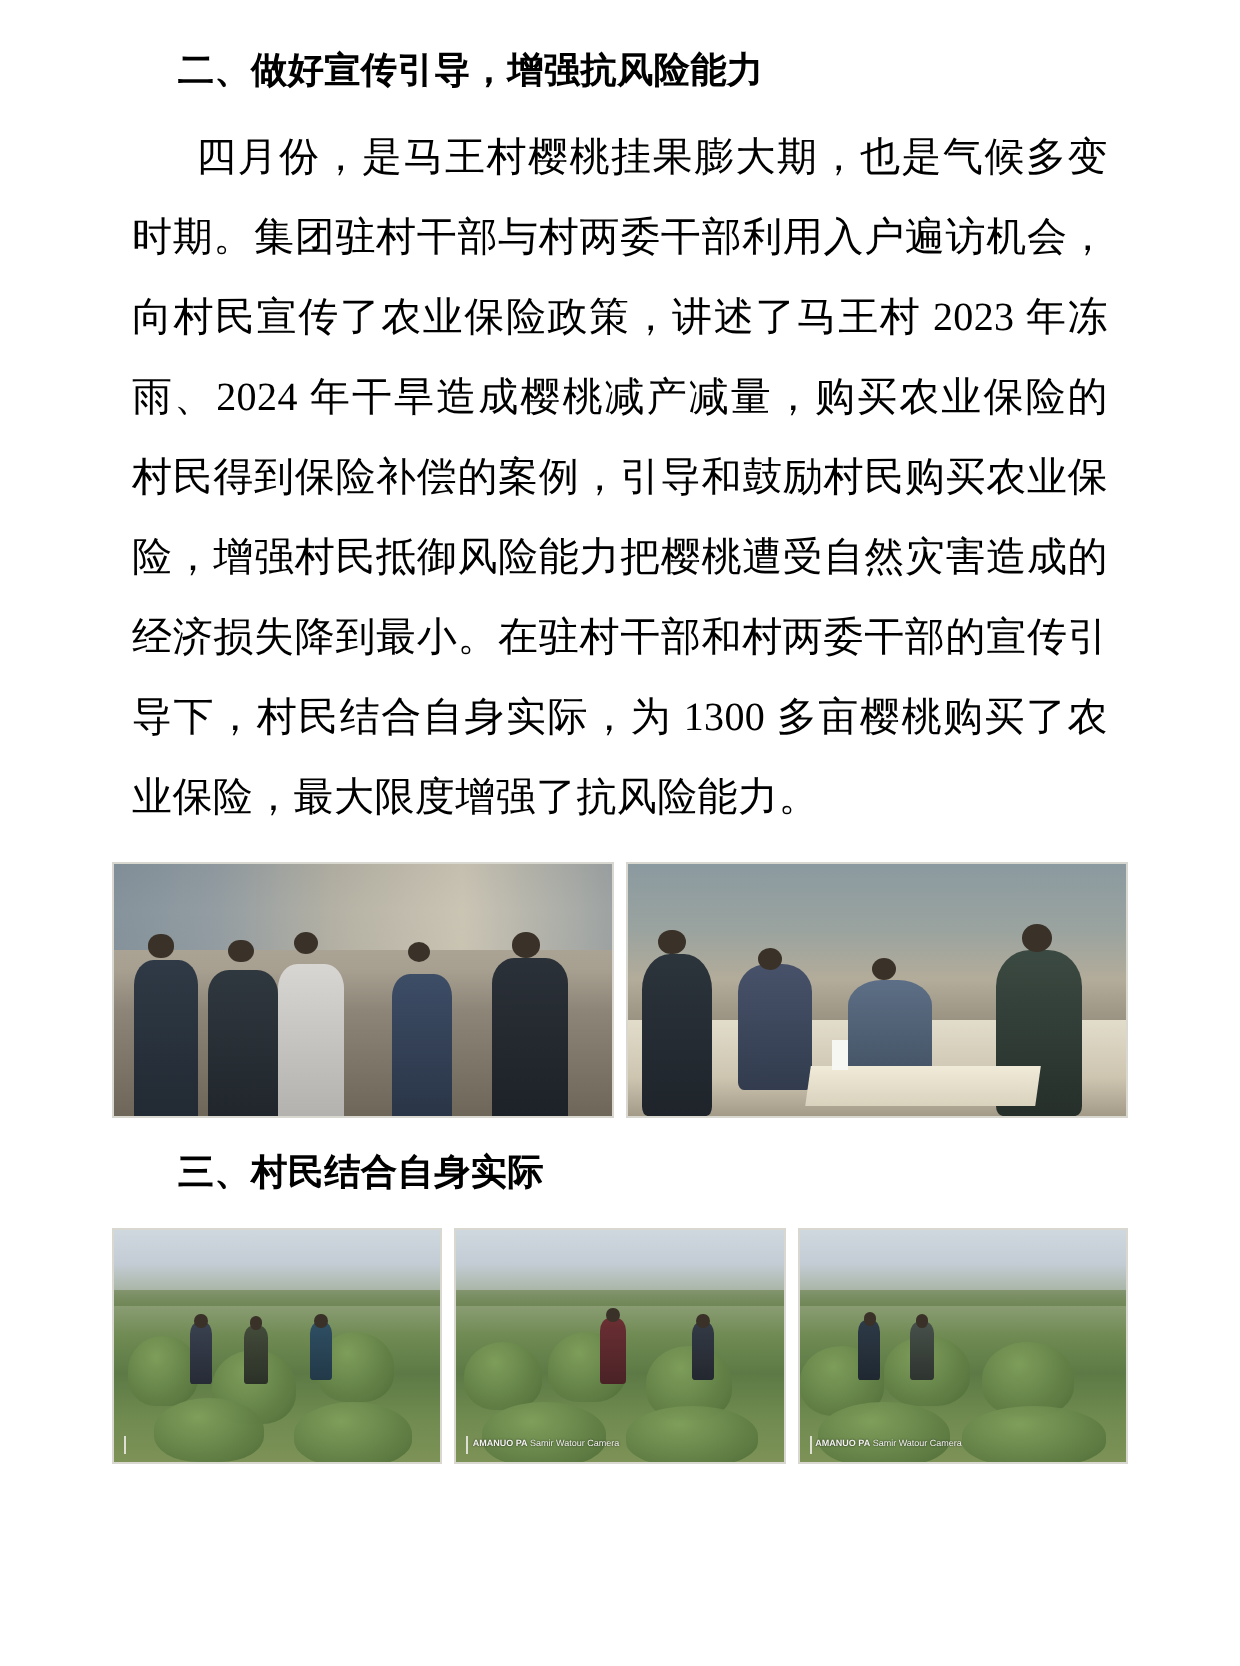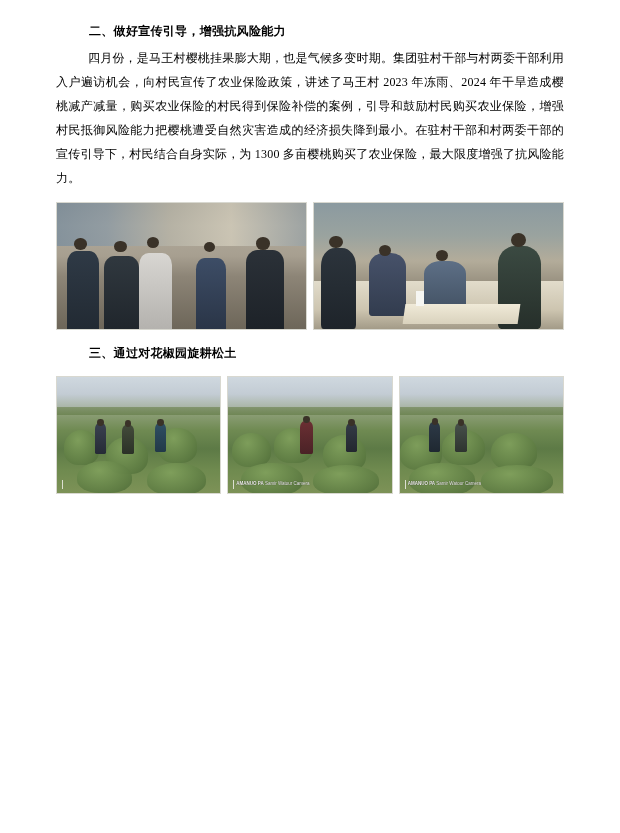--- a/index.html
+++ b/index.html
@@ -17,37 +17,37 @@
   .page {
     position: relative;
     width: 620px;
     height: 833px;
     box-sizing: border-box;
     padding: 22px 56px 0 56px;
   }
   .heading {
     font-family: "Liberation Sans", "DejaVu Sans", sans-serif;
     font-weight: bold;
-    font-size: 12px;
+    font-size: 18px;
     color: #000000;
     text-indent: 33px;
     line-height: 1.5;
     margin: 0 0 6px 0;
     letter-spacing: 0.3px;
   }
   .heading.second {
     margin-top: 14px;
   }
   .para {
-    font-size: 12px;
+    font-size: 20px;
     line-height: 2.0;
     text-align: justify;
     text-justify: inter-ideograph;
     text-indent: 32px;
-    margin: 0;
+    margin: 10px;
     letter-spacing: 0.2px;
   }
   .photo-row {
     display: flex;
     gap: 6px;
     margin: 12px 0 4px 0;
     justify-content: center;
   }
   .photo-row.two > .photo {
     width: 50%;
@@ -201,21 +201,21 @@
 
       <div class="fig" style="left:74%; bottom:0; width:17%; height:66%; background:linear-gradient(180deg,#3b4a42 0%,#262f2a 100%);"></div>
       <div class="head" style="left:79%; top:24%; width:6%; height:11%;"></div>
 
       <div style="position:absolute; left:36%; bottom:4%; width:46%; height:16%; background:linear-gradient(180deg,#f0ead8 0%,#d9d2bd 100%); transform:skewX(-8deg);"></div>
       <div style="position:absolute; left:41%; bottom:18%; width:3%; height:12%; background:#f6f6f2;"></div>
     </div>
 
   </div>
 
-  <h2 class="heading second">三、通过对花椒园旋耕松土</h2>
+  <h2 class="heading second">三、村民结合自身实际</h2>
 
 
   <div class="photo-row three">
 
     <div class="photo ph-field">
       <div class="bush" style="left:4%;  top:46%; width:22%; height:30%;"></div>
       <div class="bush" style="left:30%; top:52%; width:26%; height:32%;"></div>
       <div class="bush" style="left:62%; top:44%; width:24%; height:30%;"></div>
       <div class="bush" style="left:12%; top:72%; width:34%; height:28%;"></div>
       <div class="bush" style="left:55%; top:74%; width:36%; height:28%;"></div>

